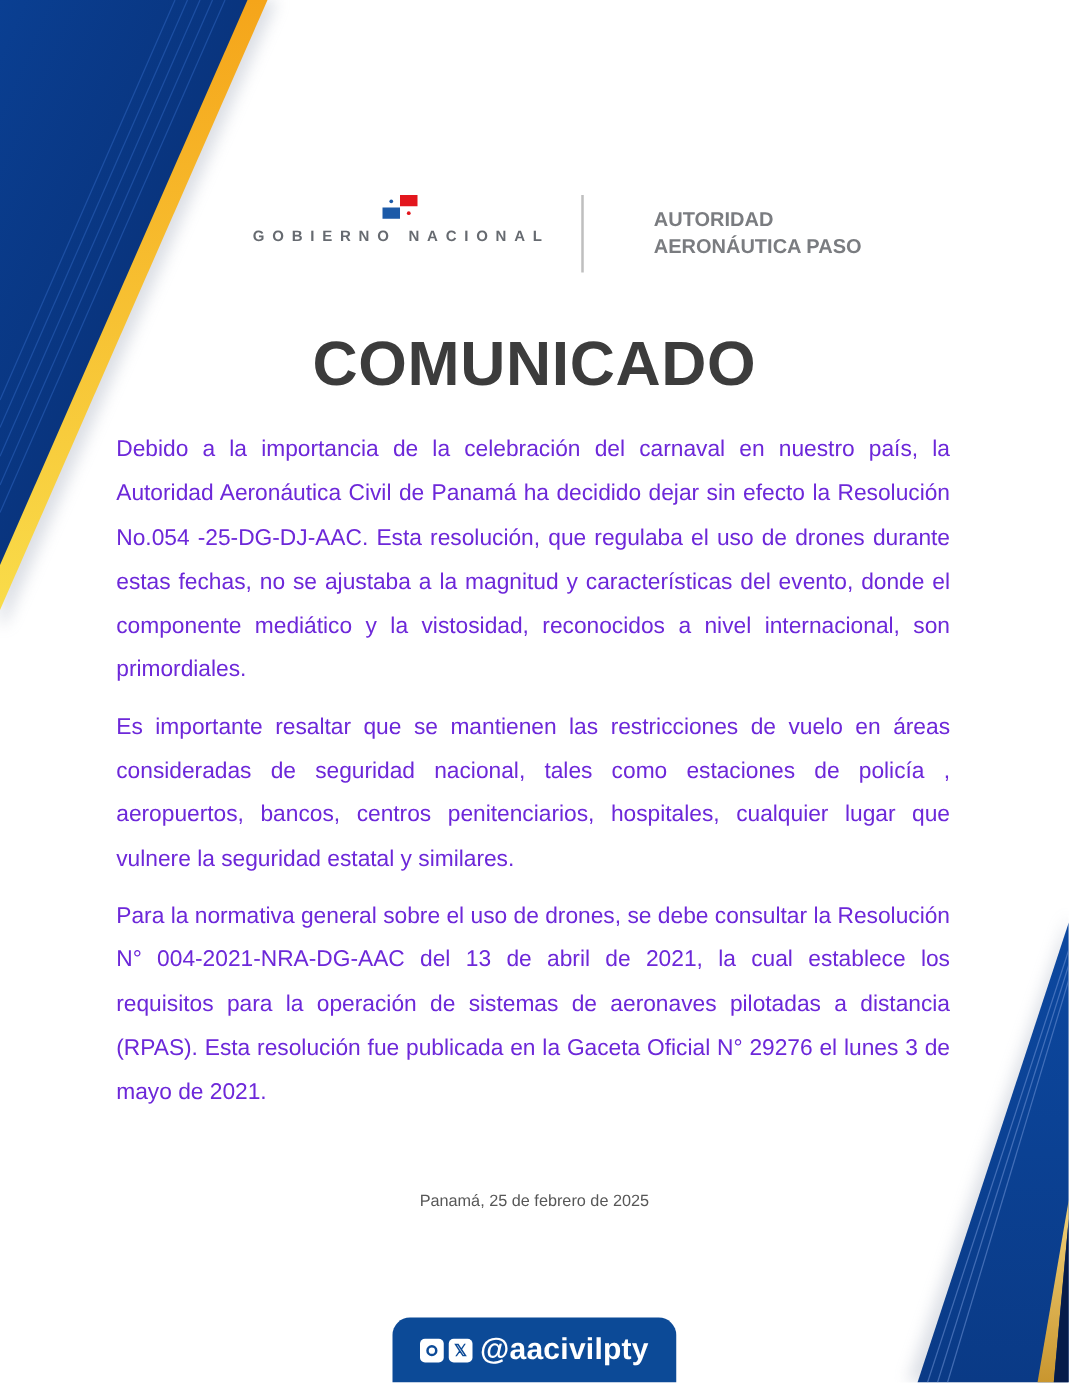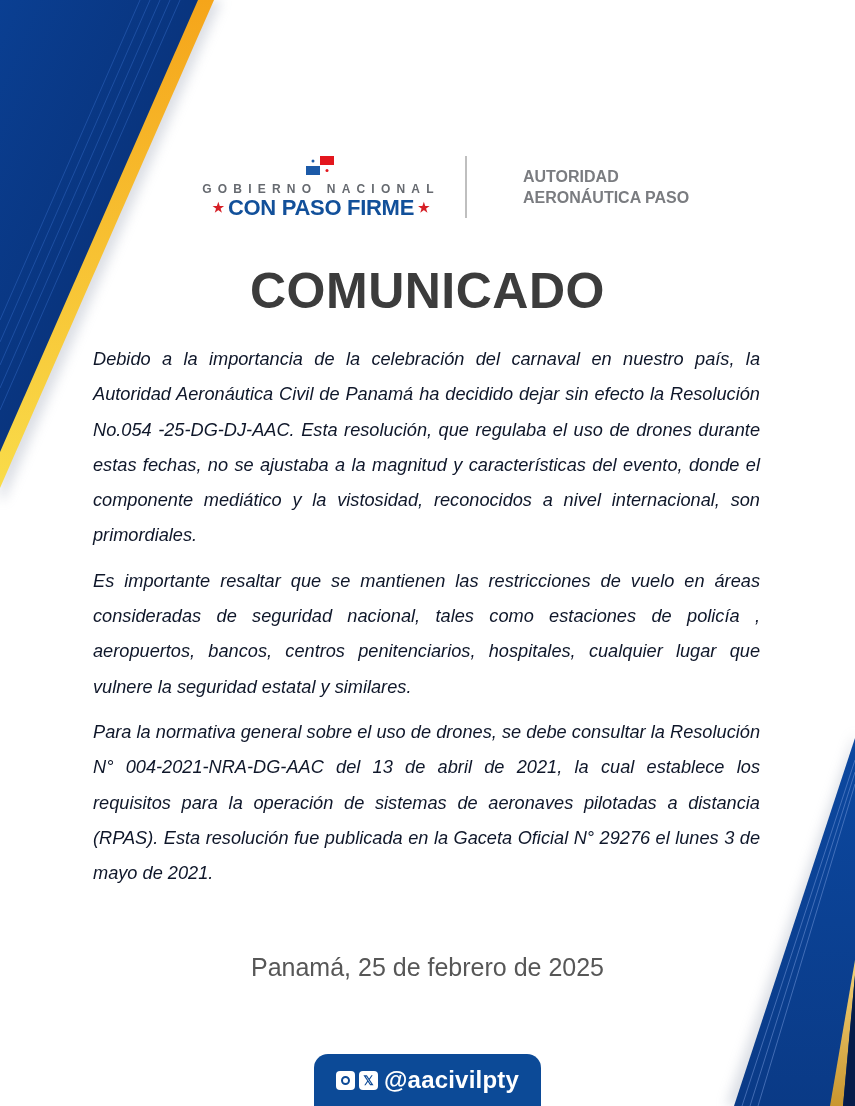--- a/index.html
+++ b/index.html
@@ -31,27 +31,27 @@
       color: #7a7c80; line-height: 21px; margin-left: 40px;
     }
 
     .title {
       position: absolute; top: 262px; left: 0; width: 855px; text-align: center;
       font-size: 50px; font-weight: bold; color: #3c3c3c; letter-spacing: 0.5px;
     }
 
     .body-text {
       position: absolute; left: 93px; top: 342px; width: 667px;
-      font-size: 18.2px; color: #0f172a; line-height: 35.3px; text-align: justify; font-style: italic;
+      font-size: 18.2px; color: #6d28d9; line-height: 35.3px; text-align: justify;
     }
     .body-text p { margin: 0 0 10px 0; }
 
     .date {
       position: absolute; top: 953px; left: 0; width: 855px; text-align: center;
-      font-size: 25px; color: #575757;
+      font-size: 13px; color: #575757;
     }
 
     .social {
       position: absolute; left: 314px; top: 1054px; width: 227px; height: 52px;
       background: #0c4a97; border-radius: 14px 14px 0 0;
       display: flex; align-items: center; justify-content: center; gap: 4px;
       color: #ffffff; font-weight: bold; font-size: 24px;
     }
     .social .ico {
       width: 19px; height: 19px; background: #ffffff; border-radius: 4px;
@@ -120,23 +120,20 @@
 
 <div class="logo-row">
   <div class="gov-block">
     <svg class="flag" viewBox="0 0 30 20" xmlns="http://www.w3.org/2000/svg">
       <rect x="15" y="0" width="14" height="9" fill="#e3161d"></rect>
       <rect x="1" y="10" width="14" height="9" fill="#1c5aa8"></rect>
       <circle cx="8" cy="5" r="1.5" fill="#1c5aa8"></circle>
       <circle cx="22" cy="14.5" r="1.5" fill="#e3161d"></circle>
     </svg>
     <div class="gov-top">GOBIERNO NACIONAL</div>
-    <div class="gov-bottom">
-      <span class="star">★</span><span>CON PASO FIRME</span><span class="star">★</span>
-    </div>
   </div>
   <div class="divider"></div>
   <div class="aac-block">
     <div>AUTORIDAD</div>
     <div>AERONÁUTICA PASO</div>
   </div>
 </div>
 
 <div class="title">COMUNICADO</div>
 

